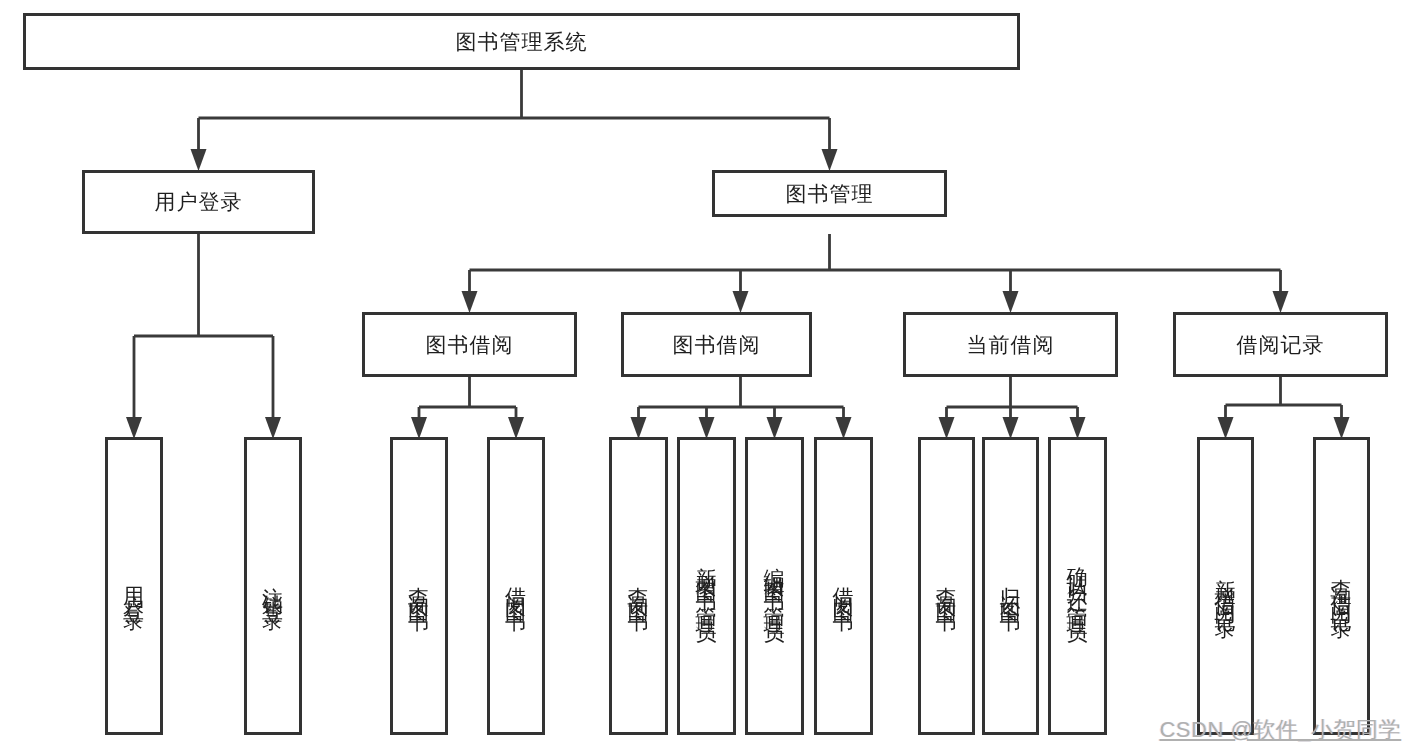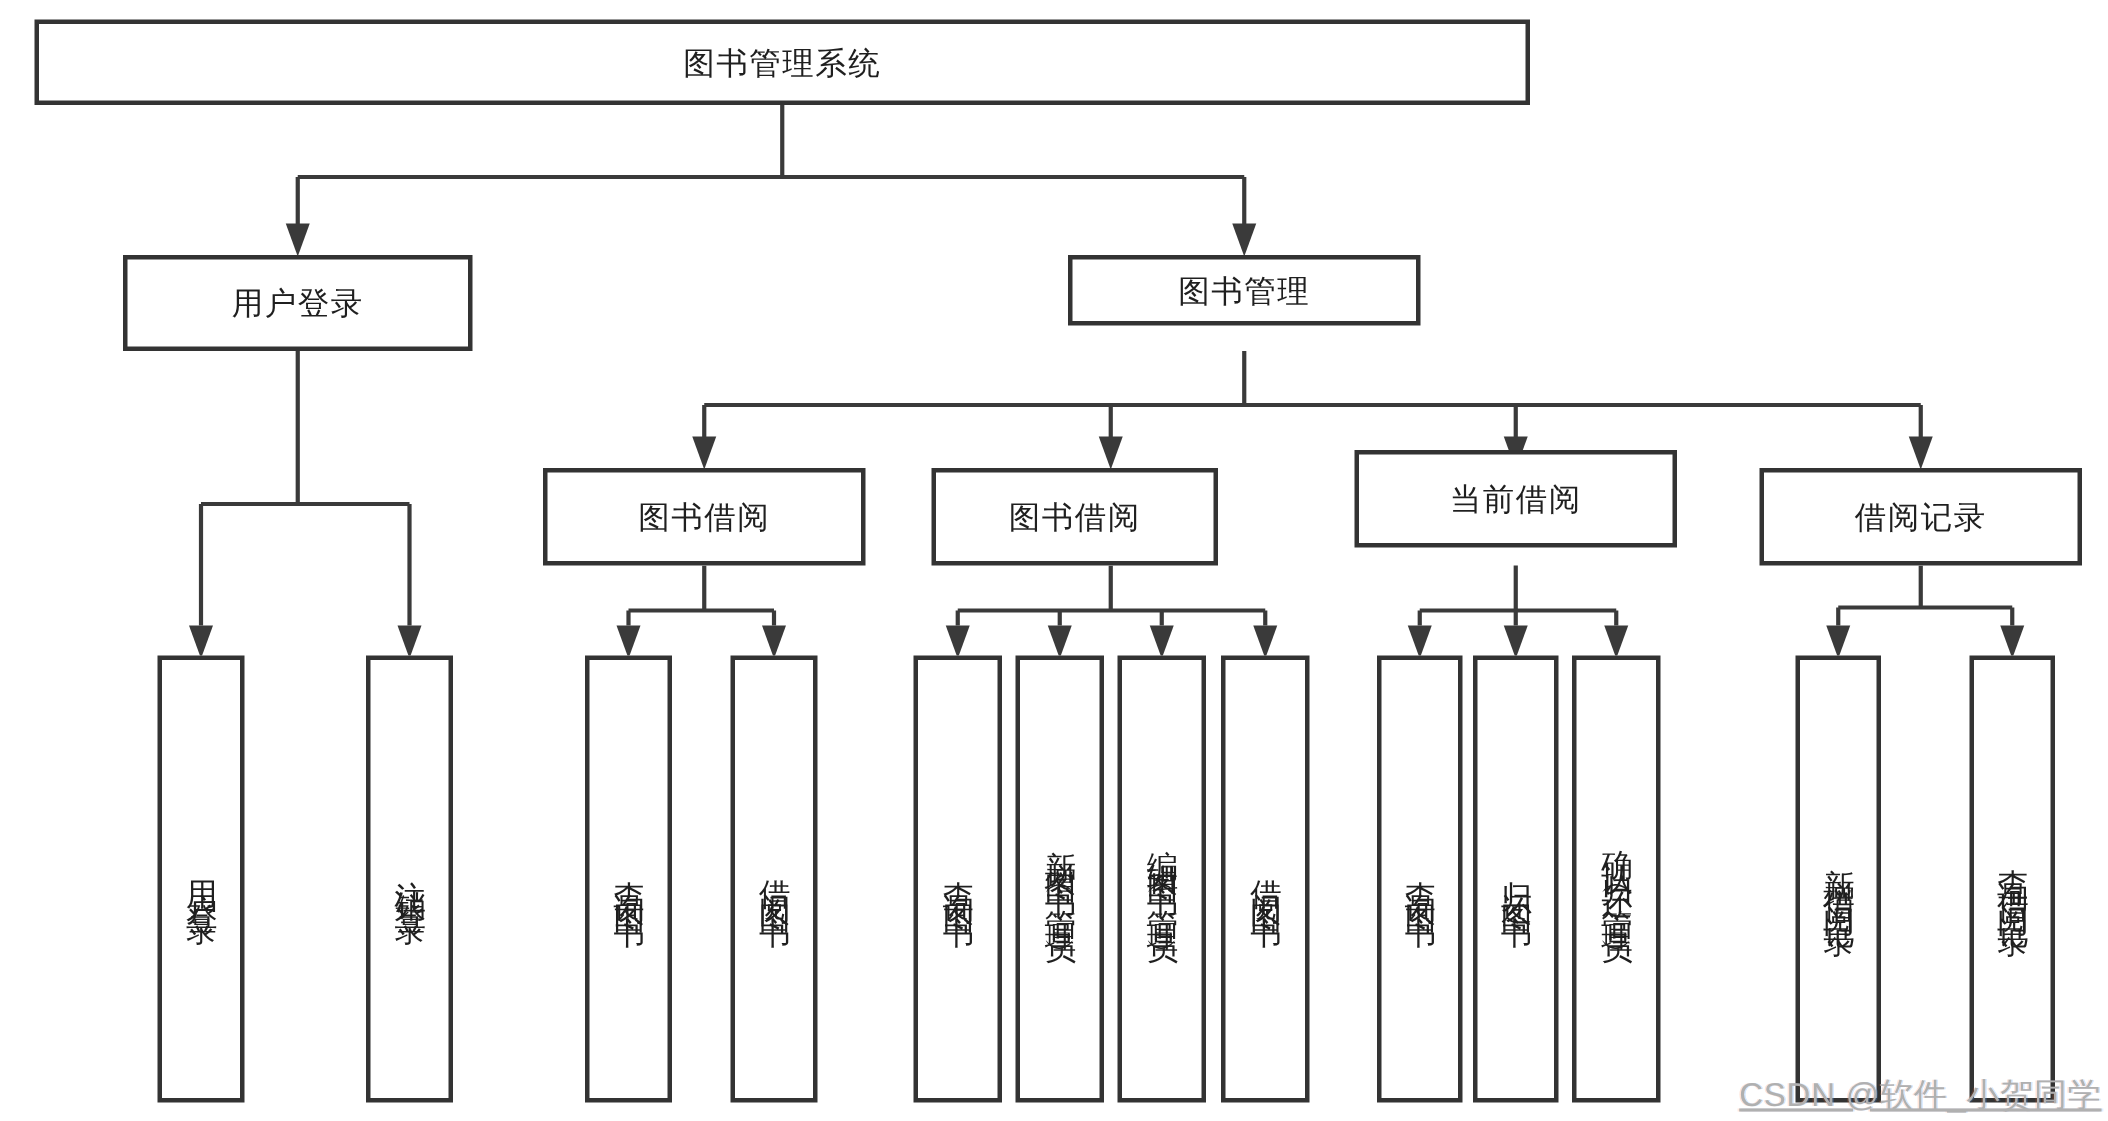--- a/index.html
+++ b/index.html
@@ -82,21 +82,21 @@
   <div class="hbox" style="left:712px;top:170px;width:235px;height:47px">
     <span>图书管理</span>
   </div>
 
   <div class="hbox" style="left:362px;top:312px;width:215px;height:65px">
     <span>图书借阅</span>
   </div>
   <div class="hbox" style="left:621px;top:312px;width:191px;height:65px">
     <span>图书借阅</span>
   </div>
-  <div class="hbox" style="left:903px;top:300px;width:215px;height:65px">
+  <div class="hbox" style="left:903px;top:312px;width:215px;height:65px">
     <span>当前借阅</span>
   </div>
   <div class="hbox" style="left:1173px;top:312px;width:215px;height:65px">
     <span>借阅记录</span>
   </div>
 
   <div class="vbox" style="left:105px;width:58px">
     <span class="vlabel">用户登录</span>
   </div>
   <div class="vbox" style="left:244px;width:58px">

